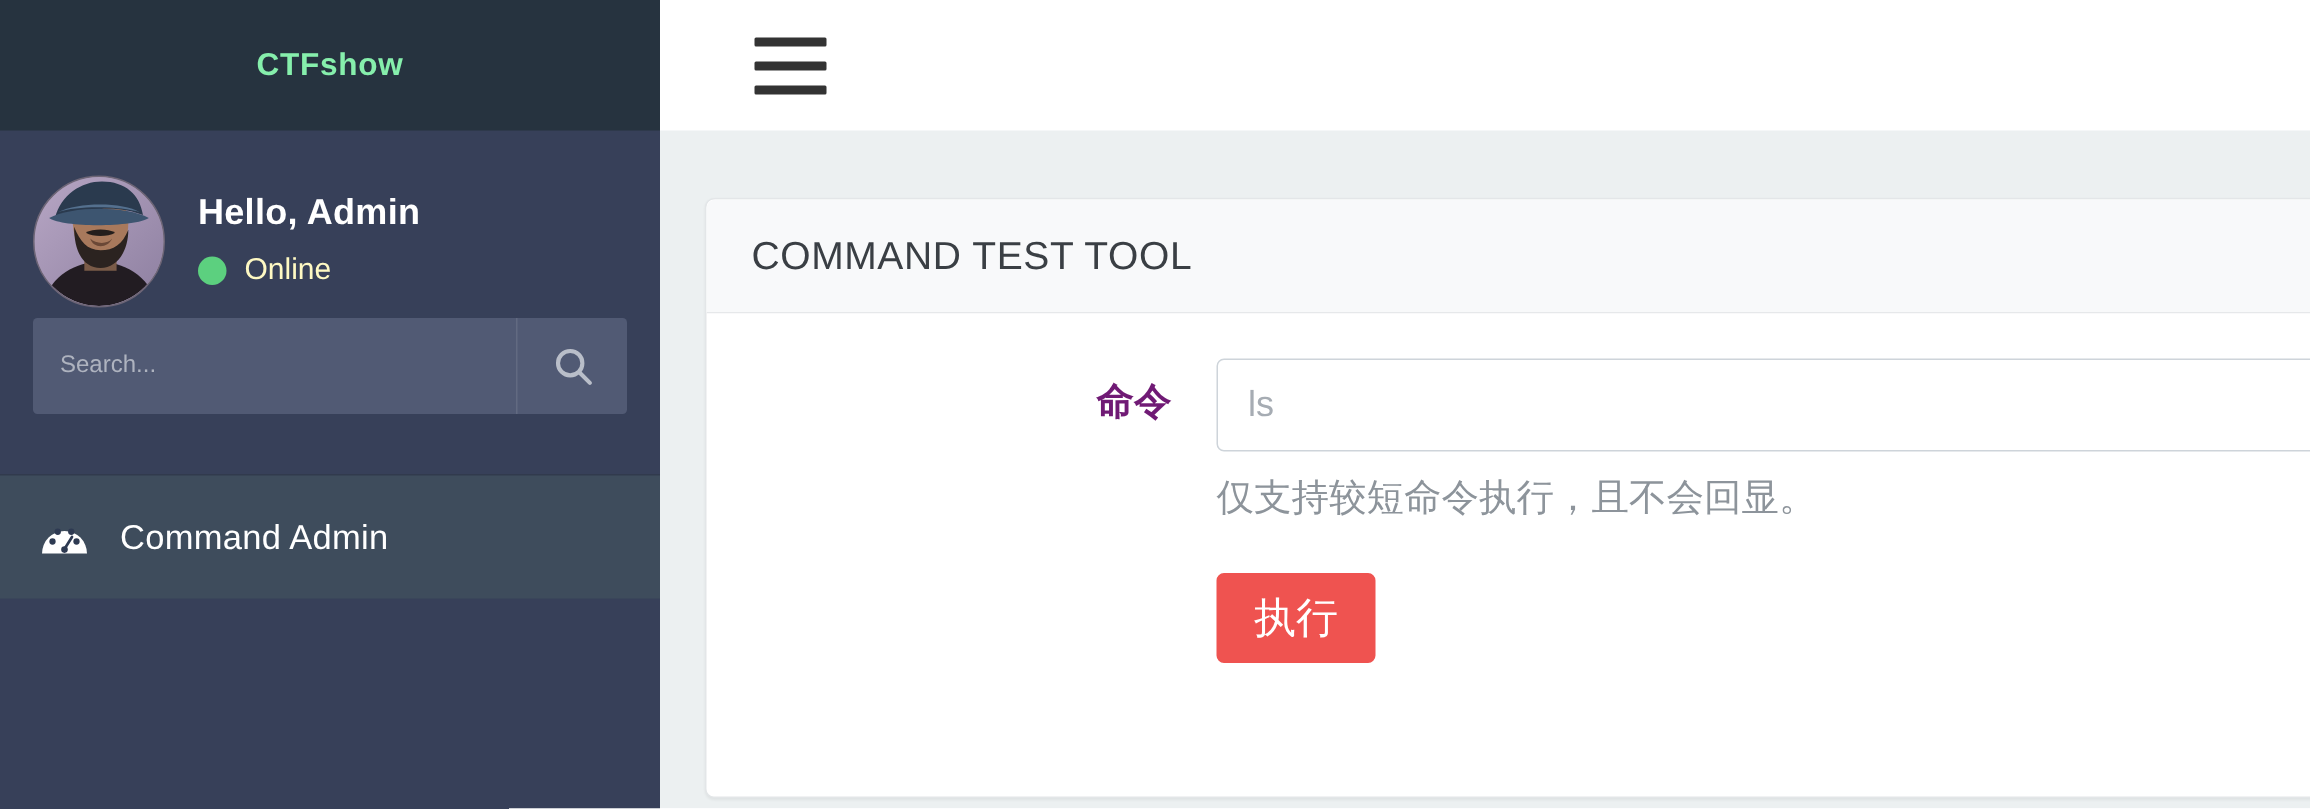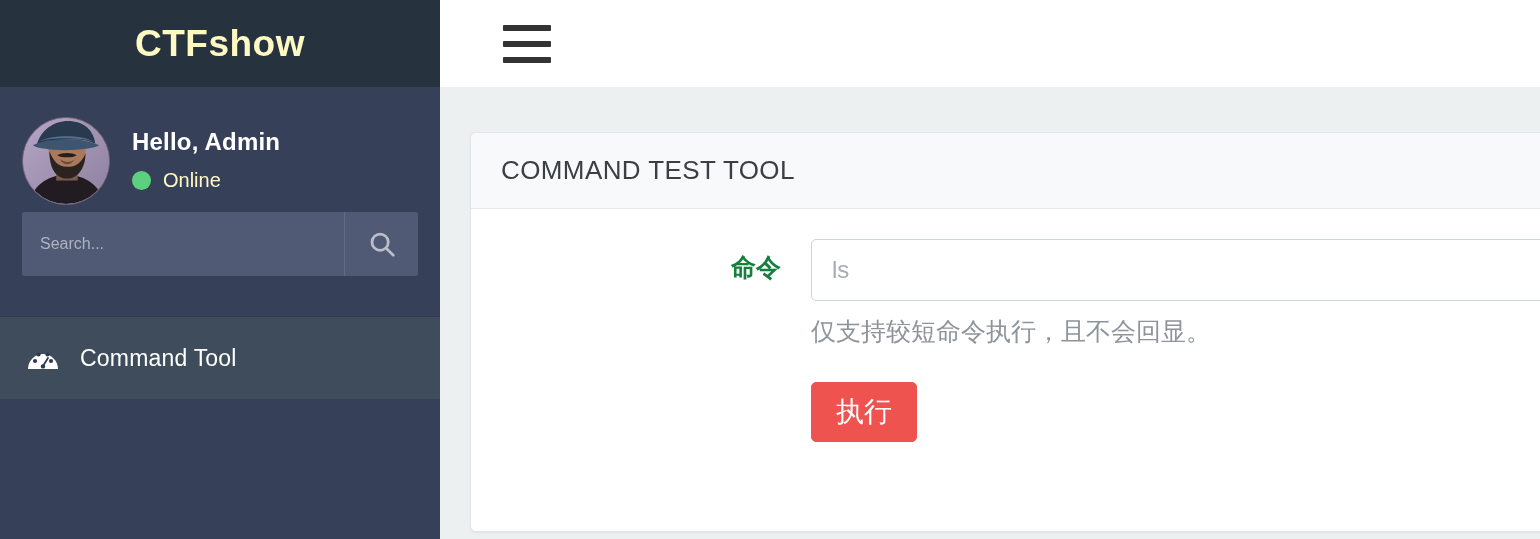--- a/index.html
+++ b/index.html
@@ -34,22 +34,22 @@
   .sidebar-brand {
     height: 87px;
     flex: 0 0 87px;
     background: #26333f;
     display: flex;
     align-items: center;
     justify-content: center;
   }
 
   .brand-text {
-    color: #fef9c3;
-    font-size: 37px;
+    color: #86efac;
+    font-size: 21px;
     font-weight: bold;
     letter-spacing: 0.5px;
     text-align: center;
   }
 
   .user-block {
     padding: 22px 0 0 22px;
     display: flex;
     align-items: center;
     height: 125px;
@@ -229,21 +229,21 @@
     align-items: flex-start;
   }
   .form-label {
     width: 310px;
     flex: 0 0 310px;
     text-align: right;
     padding-right: 30px;
     padding-top: 12px;
     font-size: 25px;
     font-weight: bold;
-    color: #15803d;
+    color: #701a75;
     font-family: "DejaVu Sans", "Liberation Sans", sans-serif;
   }
   .form-field { flex: 1 1 auto; min-width: 0; }
 
   .cmd-input {
     display: block;
     width: 100%;
     height: 62px;
     border: 1px solid #ced4da;
     border-radius: 5px;
@@ -349,21 +349,21 @@
           <svg width="34" height="28" viewBox="0 0 34 28">
             <path d="M2 25 A15 15 0 0 1 32 25 L2 25 Z" fill="#ffffff"></path>
             <circle cx="9" cy="17" r="2.1" fill="#2e3a52"></circle>
             <circle cx="12.5" cy="10.5" r="2.1" fill="#2e3a52"></circle>
             <circle cx="21.5" cy="10.5" r="2.1" fill="#2e3a52"></circle>
             <circle cx="25" cy="17" r="2.1" fill="#2e3a52"></circle>
             <circle cx="17" cy="22.4" r="2.2" fill="#2e3a52"></circle>
             <line x1="17" y1="22" x2="22" y2="14" stroke="#2e3a52" stroke-width="1.8" stroke-linecap="round"></line>
           </svg>
         </span>
-        <span class="nav-label">Command Tool</span>
+        <span class="nav-label">Command Admin</span>
       </div>
     </nav>
 
   </aside>
 
   <section class="main">
 
     <header class="topbar">
       <button class="hamburger">
         <span></span>

